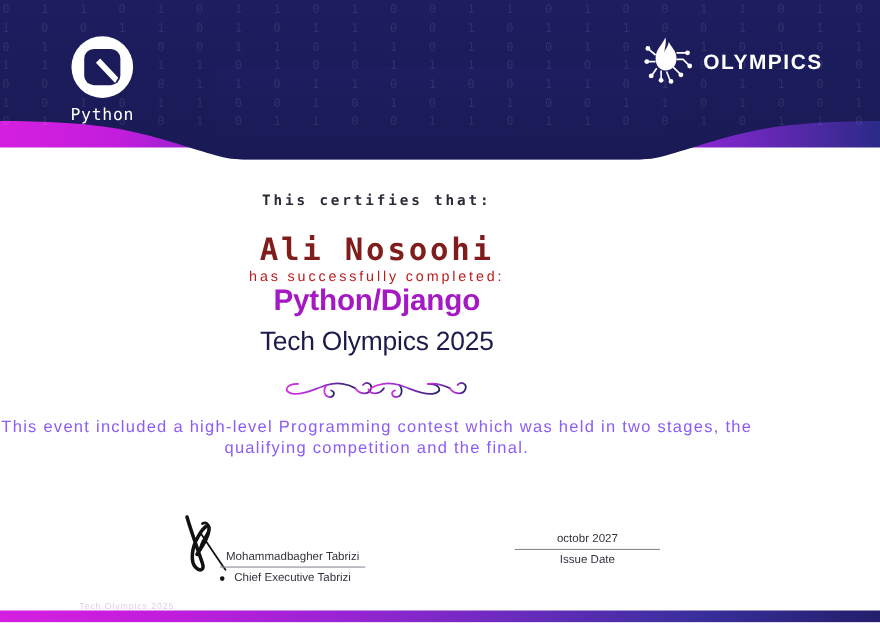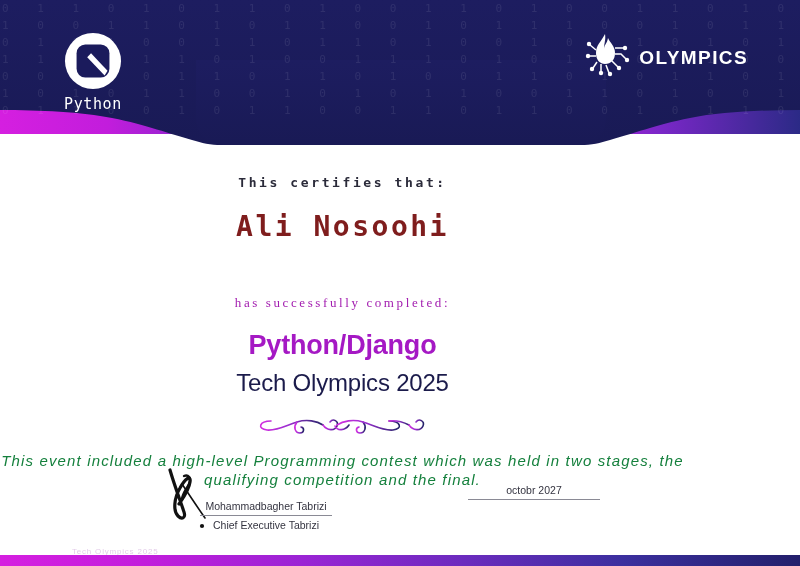--- a/index.html
+++ b/index.html
@@ -109,33 +109,31 @@
     text-align:center;
     font-family:"DejaVu Sans Mono", monospace;
     font-size:28px;
     font-weight:bold;
     letter-spacing:2.5px;
     color:#7f1d1d;
     margin-top:20px;
   }
   .line-completed {
     text-align:center;
-    font-family:Liberation Serif, serif;
+    font-family:Liberation Sans, sans-serif;
     font-size:13px;
     letter-spacing:2.6px;
-    color:#a21caf;
-    margin-top:52px;
+    color:#b91c1c;
   }
   .course-title {
     text-align:center;
     font-family:"Liberation Sans", sans-serif;
     font-weight:bold;
     font-size:27px;
     color:#a519c4;
-    margin-top:19px;
     letter-spacing:-0.2px;
   }
   .event-title {
     text-align:center;
     font-family:"Liberation Sans", sans-serif;
     font-size:24px;
     color:#1b1b4b;
     margin-top:8px;
     letter-spacing:-0.2px;
   }
@@ -145,24 +143,23 @@
     margin:12px auto 0 auto;
     width:180px;
     height:32px;
   }
 
   .description {
     text-align:center;
     font-family:"Liberation Sans", sans-serif;
     font-size:15px;
     letter-spacing:1.15px;
-    color:#15803d;
+    color:#8b5cf6;
     margin-top:10px;
     line-height:19px;
-    font-style:italic;
   }
 
   
   .sign-row {
     position:absolute;
     left:0; top:480px;
     width:800px;
     height:60px;
   }
   .sign-block {
@@ -364,19 +361,20 @@
 
     <div class="sign-block sign-left">
       <div class="sign-value">Mohammadbagher Tabrizi</div>
       <div class="sign-rule"></div>
       <div class="sign-label">Chief Executive Tabrizi</div>
     </div>
 
     <div class="sign-block sign-right">
       <div class="sign-value">octobr 2027</div>
       <div class="sign-rule"></div>
+      <div class="sign-label">Issue Date</div>
     </div>
   </div>
 
   <div class="watermark">Tech Olympics 2025</div>
   <div class="bottom-bar"></div>
 
 </div>
 
 </body></html>

